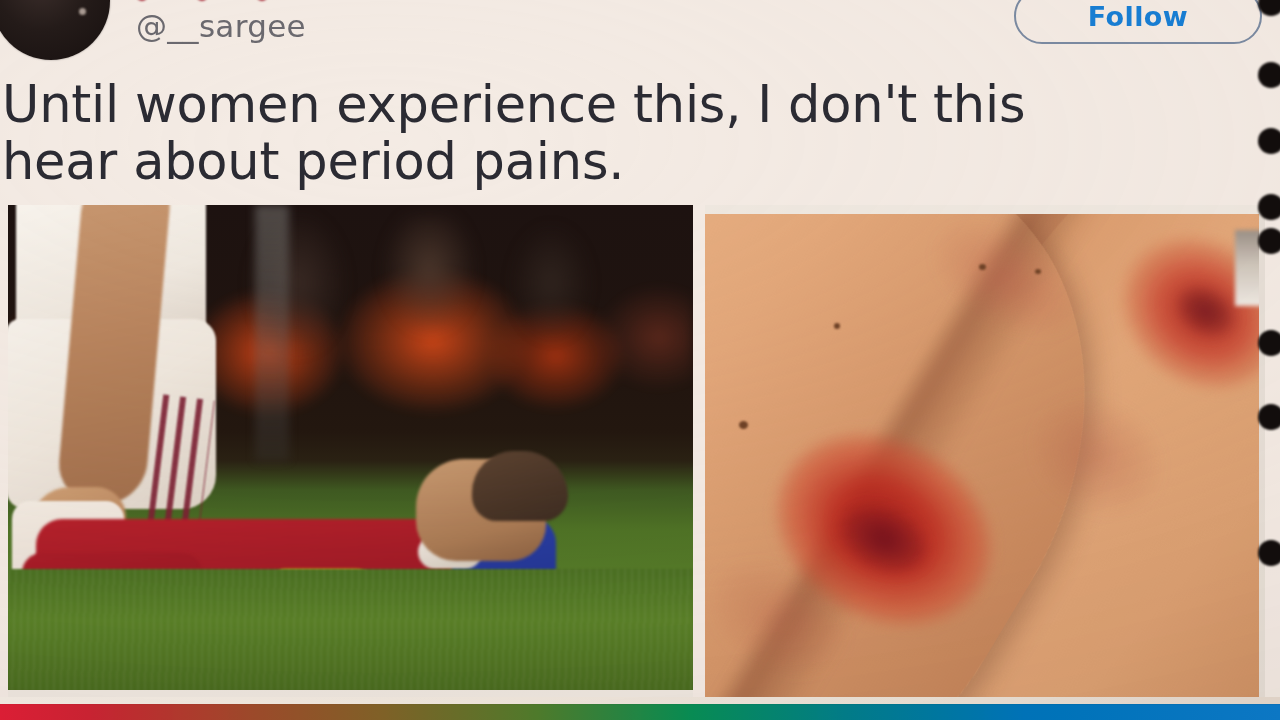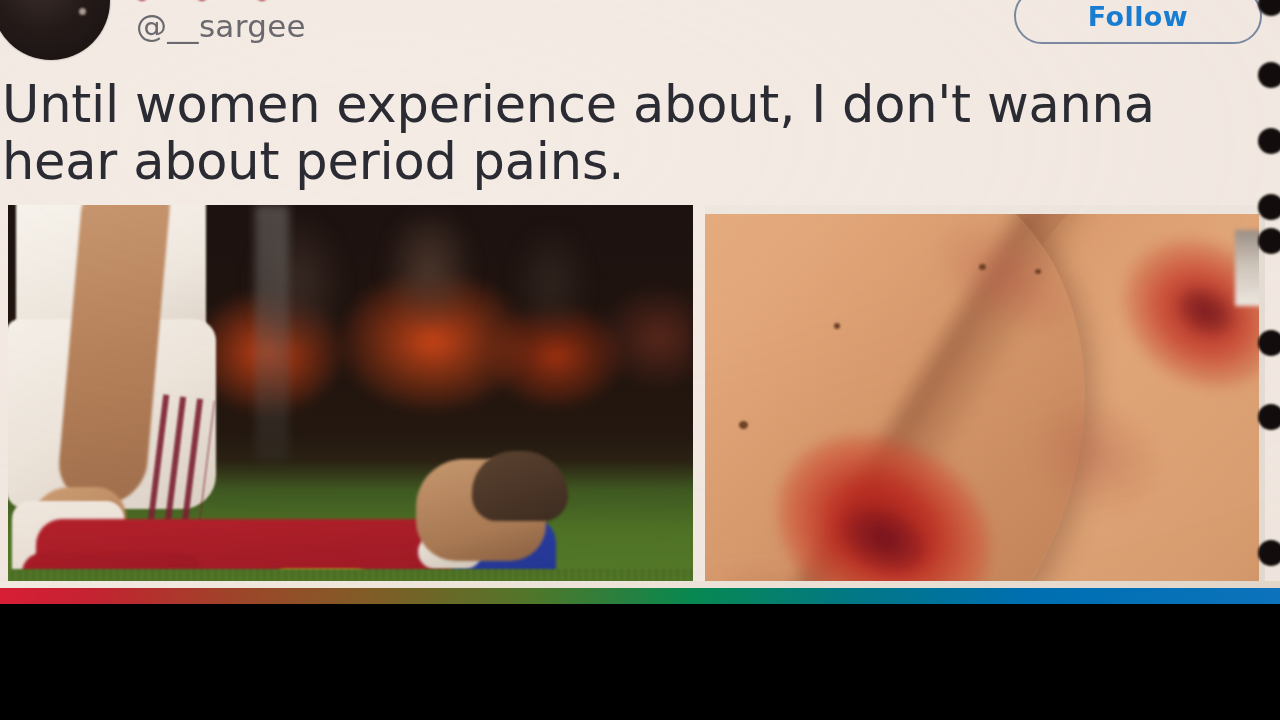--- a/index.html
+++ b/index.html
@@ -3,21 +3,21 @@
 <meta charset="utf-8">
 <style>
   html, body {
     margin: 0;
     padding: 0;
     background: #000;
   }
   #stage {
     position: relative;
     width: 1280px;
-    height: 604px;
+    height: 720px;
     overflow: hidden;
     background: #14b8a6;
     font-family: "DejaVu Sans", sans-serif;
     filter: blur(0.35px) saturate(1.02);
   }
 
   
   .tweet-card {
     position: absolute;
     left: 0; top: 0;
@@ -584,21 +584,21 @@
         <i></i>
         <i></i>
       </div>
 
       <div class="handle">@__sargee</div>
 
       <button class="follow-btn">Follow</button>
     </div>
 
     <div class="tweet-text">
-      <span class="l1">Until women experience about, I don't wanna</span>
+      <span class="l1">Until women experience this, I don't this</span>
       <span class="l2">hear about period pains.</span>
     </div>
 
     <div class="media">
 
       <div class="photo photo-left">
         <div class="pitch-bg"></div>
         <div class="adboard"></div>
         <div class="crowd-blur"></div>
         <div class="dark-post"></div>

